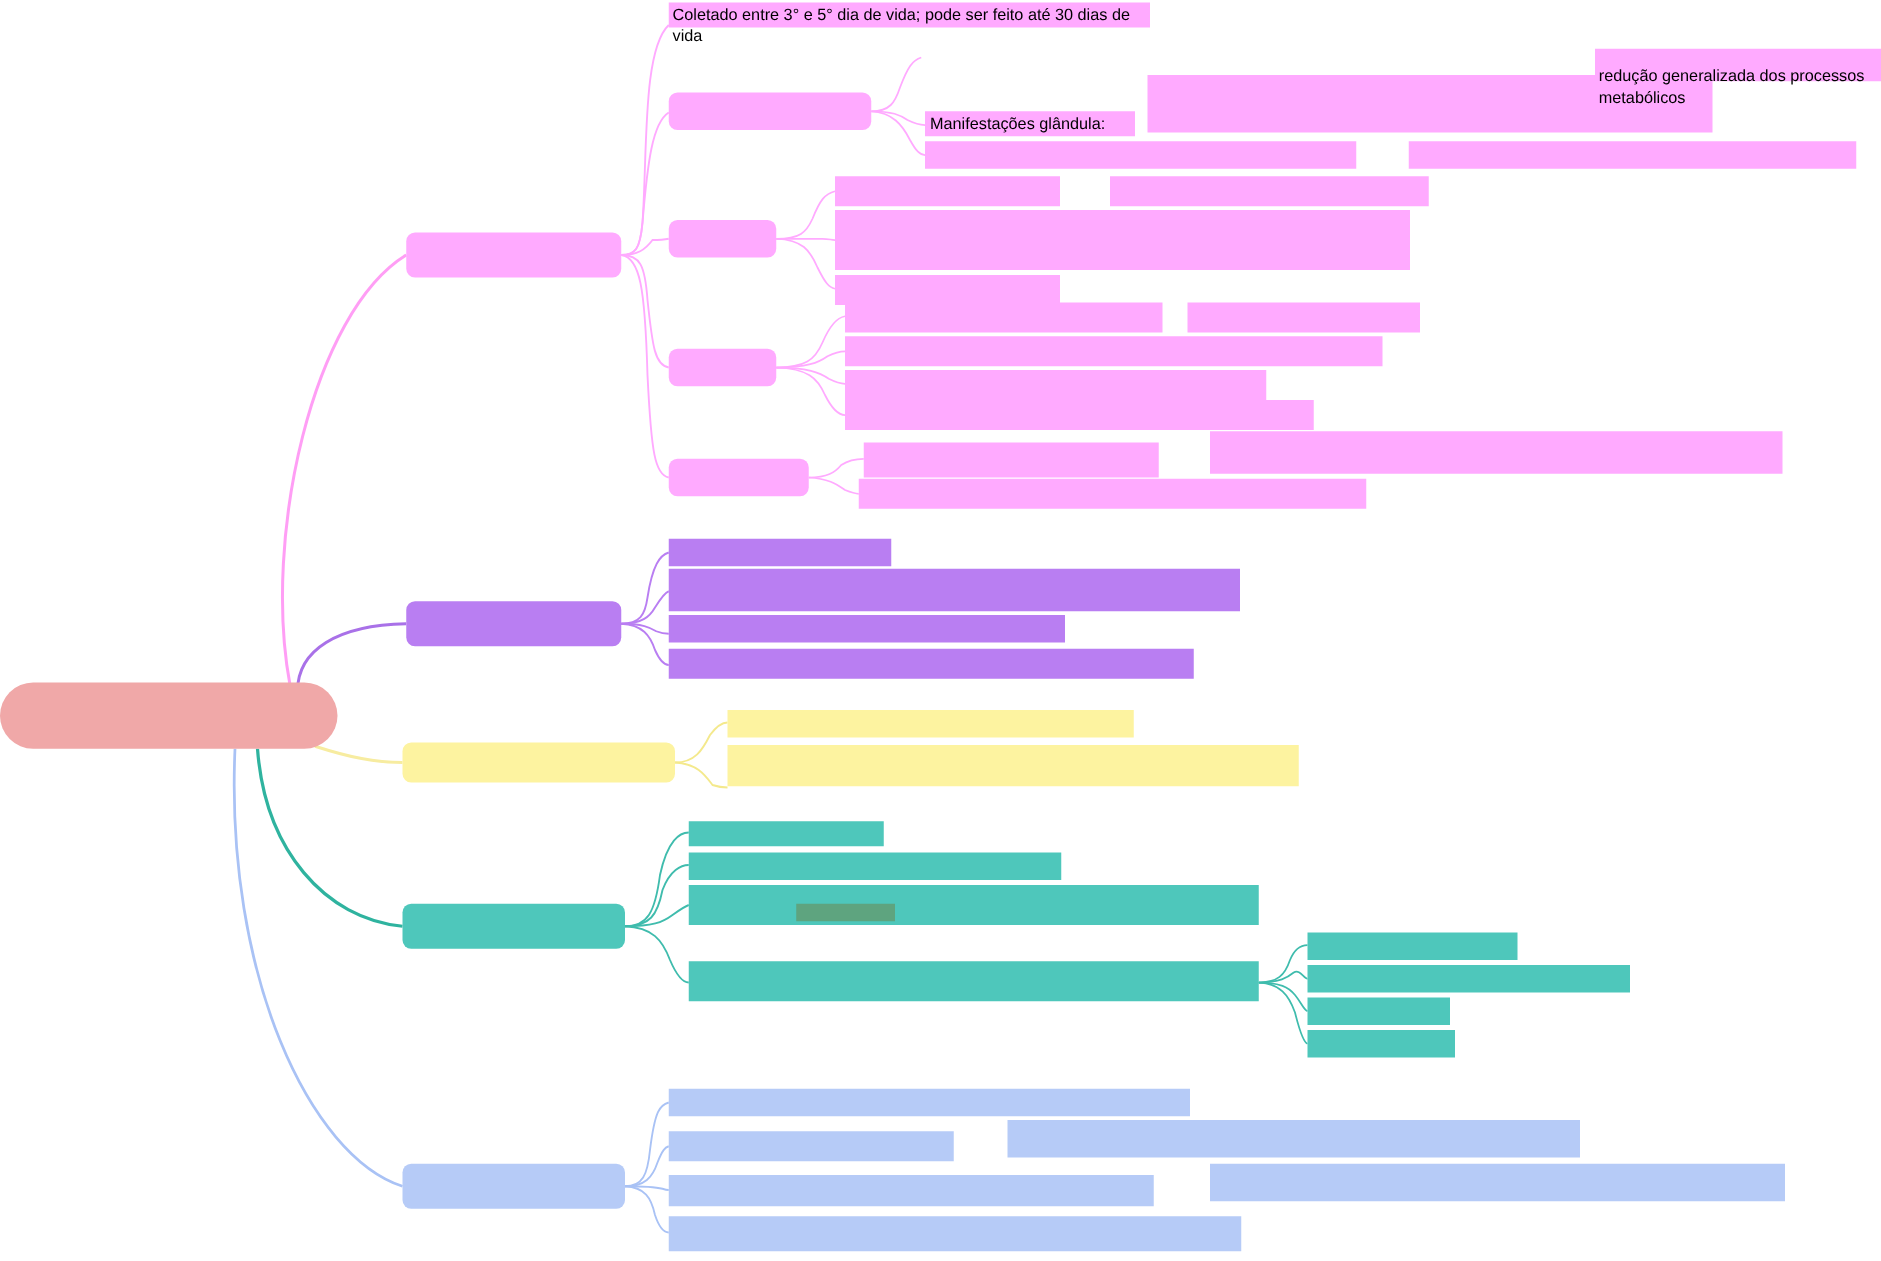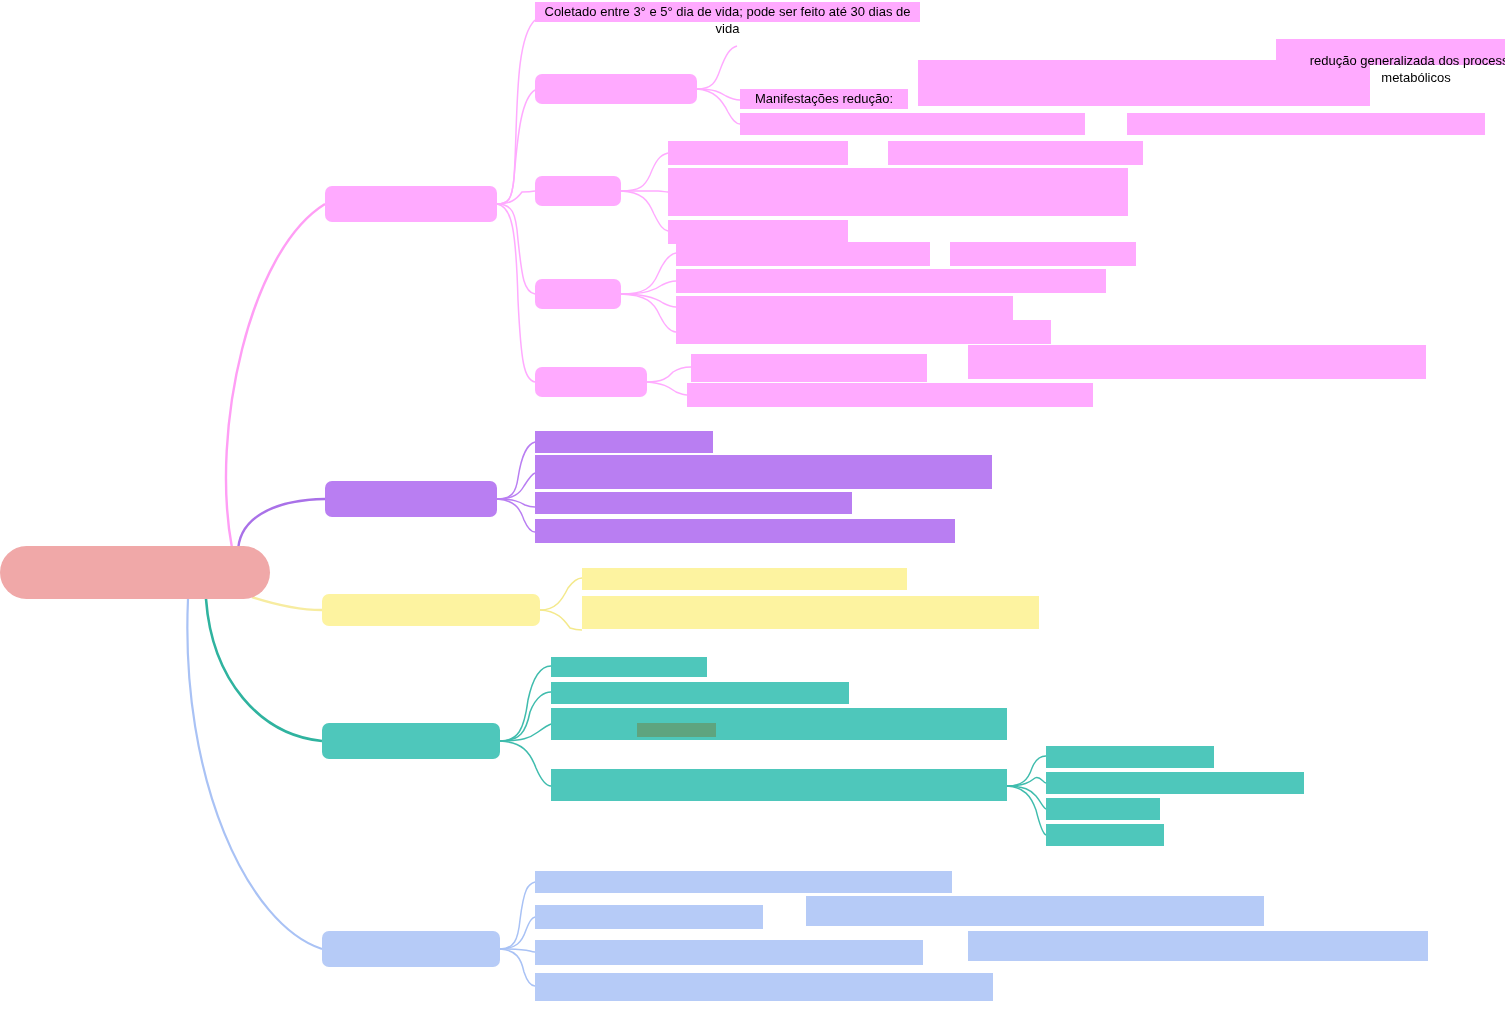--- a/index.html
+++ b/index.html
@@ -25,21 +25,21 @@
   }
 
   
   .root{
     border-radius:30px;
     background:#f0a8a8;
   }
   
   .branch{ border-radius:7px; }
   
-  .leaf{ border-radius:0px;text-align:center; }
+  .leaf{ border-radius:0px; }
 
   .c-pink   { background:#ffaaff; }
   .c-purple { background:#b97ef2; }
   .c-yellow { background:#fdf3a0; }
   .c-teal   { background:#4ec7bb; }
   .c-blue   { background:#b6cbf7; }
   .c-darkteal{ background:#5ea47f; }
 </style>
 </head>
 <body>
@@ -110,21 +110,21 @@
 
   <div class="node branch c-pink" style="left:535px;top:74px;width:162px;height:30px;"></div>
   <div class="node branch c-pink" style="left:535px;top:176px;width:86px;height:30px;"></div>
   <div class="node branch c-pink" style="left:535px;top:279px;width:86px;height:30px;"></div>
   <div class="node branch c-pink" style="left:535px;top:367px;width:112px;height:30px;"></div>
 
   <div class="node leaf c-pink" style="left:535px;top:2px;width:385px;height:20px;padding:1px 3px;">Coletado entre 3° e 5° dia de vida; pode ser feito até 30 dias de vida</div>
 
   <div class="node leaf c-pink" style="left:918px;top:60px;width:452px;height:46px;"></div>
   <div class="node leaf c-pink" style="left:1236px;top:39px;width:280px;height:20px;padding:13px 3px;margin-left:40px;">redução generalizada dos processos metabólicos</div>
-  <div class="node leaf c-pink" style="left:740px;top:89px;width:168px;height:20px;padding:1px 4px;">Manifestações redução:</div>
+  <div class="node leaf c-pink" style="left:740px;top:89px;width:168px;height:20px;padding:1px 4px;">Manifestações glândula:</div>
   <div class="node leaf c-pink" style="left:740px;top:113px;width:345px;height:22px;"></div>
   <div class="node leaf c-pink" style="left:1127px;top:113px;width:358px;height:22px;"></div>
 
   <div class="node leaf c-pink" style="left:668px;top:141px;width:180px;height:24px;"></div>
   <div class="node leaf c-pink" style="left:888px;top:141px;width:255px;height:24px;"></div>
   <div class="node leaf c-pink" style="left:668px;top:168px;width:460px;height:48px;"></div>
   <div class="node leaf c-pink" style="left:668px;top:220px;width:180px;height:24px;"></div>
 
   <div class="node leaf c-pink" style="left:676px;top:242px;width:254px;height:24px;"></div>
   <div class="node leaf c-pink" style="left:950px;top:242px;width:186px;height:24px;"></div>

